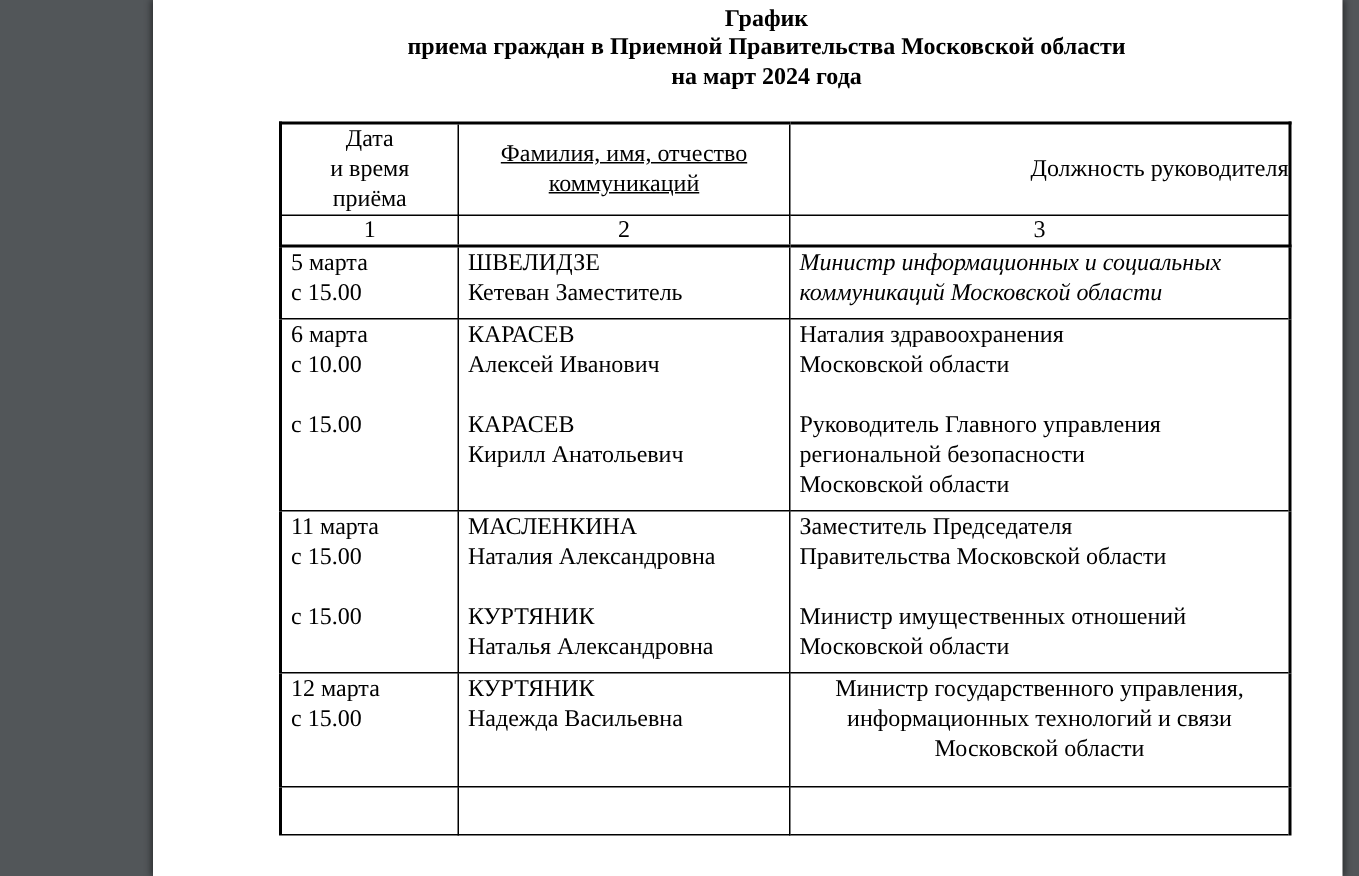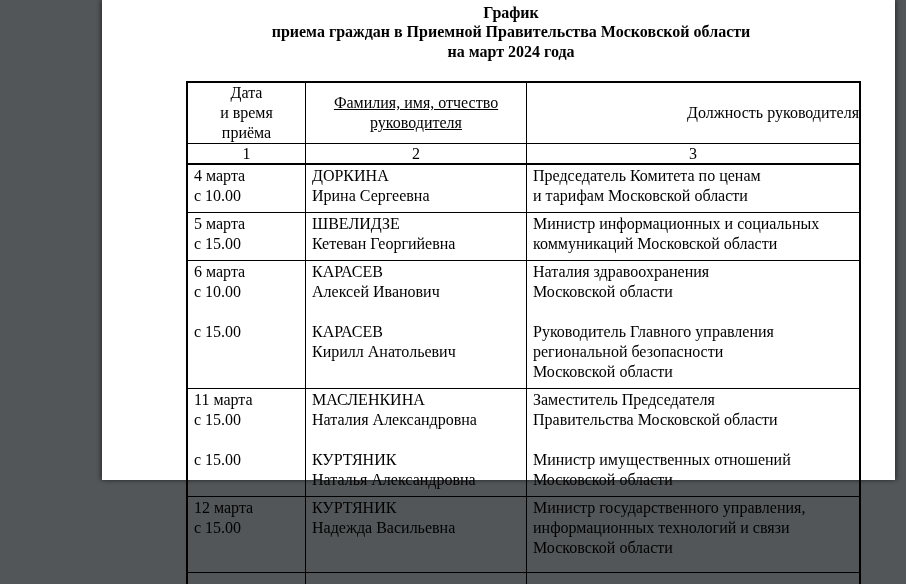--- a/index.html
+++ b/index.html
@@ -1,18 +1,18 @@
 <!DOCTYPE html>
 <html><head>
 <meta charset="utf-8">
 <style>
   html, body { margin:0; padding:0; }
   body { width:906px; height:584px; overflow:hidden; background:#525659; position:relative;
          font-family:"Liberation Serif", serif; color:#000; }
-  .page { position:absolute; left:102px; top:0; width:793px; height:480px; background:#fff;
+  .page { position:absolute; left:102px; top:0; width:793px; height:584px; background:#fff;
           box-shadow: -2px 0 4px rgba(0,0,0,0.35), 2px 0 4px rgba(0,0,0,0.35); }
   .title { position:absolute; left:0; width:848px; text-align:center; font-weight:bold; font-size:16px; line-height:20px; }
   .t1 { top:3px; left:-15px; }
   .t2 { top:22px; left:-15px; }
   .t3 { top:42px; left:-15px; }
   table { position:absolute; left:84px; top:81px; border-collapse:collapse; font-size:16px; }
   td, th { border:1px solid #000; vertical-align:top; font-weight:normal; padding:0; }
   th { border-width:2px 1px 1px 1px; text-align:center; vertical-align:middle; line-height:20px; }
   .c1 { width:117px; } .c2 { width:220px;text-decoration:underline; } .c3 { width:332px;text-align:right; }
   .numrow td { text-align:center; line-height:19px; height:19px; border-bottom:2px solid #000; }
@@ -34,57 +34,43 @@
   <table>
     <tbody>
         <tr class="hdr">
       <th class="c1">
         <div>Дата</div>
         <div>и время</div>
         <div>приёма</div>
       </th>
       <th class="c2">
         <div>Фамилия, имя, отчество</div>
-        <div>руководителя</div>
+        <div>коммуникаций</div>
       </th>
       <th class="c3">
         <div>Должность руководителя</div>
       </th>
     </tr>
     <tr class="numrow">
       <td>1</td>
       <td>2</td>
       <td>3</td>
     </tr>
 
-    <tr>
-      <td class="cell">
-        <div>4 марта</div>
-        <div>с 10.00</div>
-      </td>
-      <td class="cell">
-        <div>ДОРКИНА</div>
-        <div>Ирина Сергеевна</div>
-      </td>
-      <td class="cell" style="padding-bottom:6px;">
-        <div>Председатель Комитета по ценам</div>
-        <div>и тарифам Московской области</div>
-      </td>
-    </tr>
 
     <tr>
       <td class="cell">
         <div>5 марта</div>
         <div>с 15.00</div>
       </td>
       <td class="cell">
         <div>ШВЕЛИДЗЕ</div>
-        <div>Кетеван Георгийевна</div>
+        <div>Кетеван Заместитель</div>
       </td>
-      <td class="cell" style="padding-bottom:6px;">
+      <td class="cell" style="padding-bottom:6px;font-style:italic;">
         <div>Министр информационных и социальных</div>
         <div>коммуникаций Московской области</div>
       </td>
     </tr>
 
     <tr>
       <td class="cell">
         <div>6 марта</div>
         <div>с 10.00</div>
         <div class="gap"></div>
@@ -132,21 +118,21 @@
 
     <tr>
       <td class="cell">
         <div>12 марта</div>
         <div>с 15.00</div>
       </td>
       <td class="cell">
         <div>КУРТЯНИК</div>
         <div>Надежда Васильевна</div>
       </td>
-      <td class="cell" style="padding-bottom:14px;">
+      <td class="cell" style="padding-bottom:14px;text-align:center;">
         <div>Министр государственного управления,</div>
         <div>информационных технологий и связи</div>
         <div>Московской области</div>
       </td>
     </tr>
 
     <tr>
       <td class="cell" style="height:30px;"></td>
       <td class="cell"></td>
       <td class="cell"></td>

